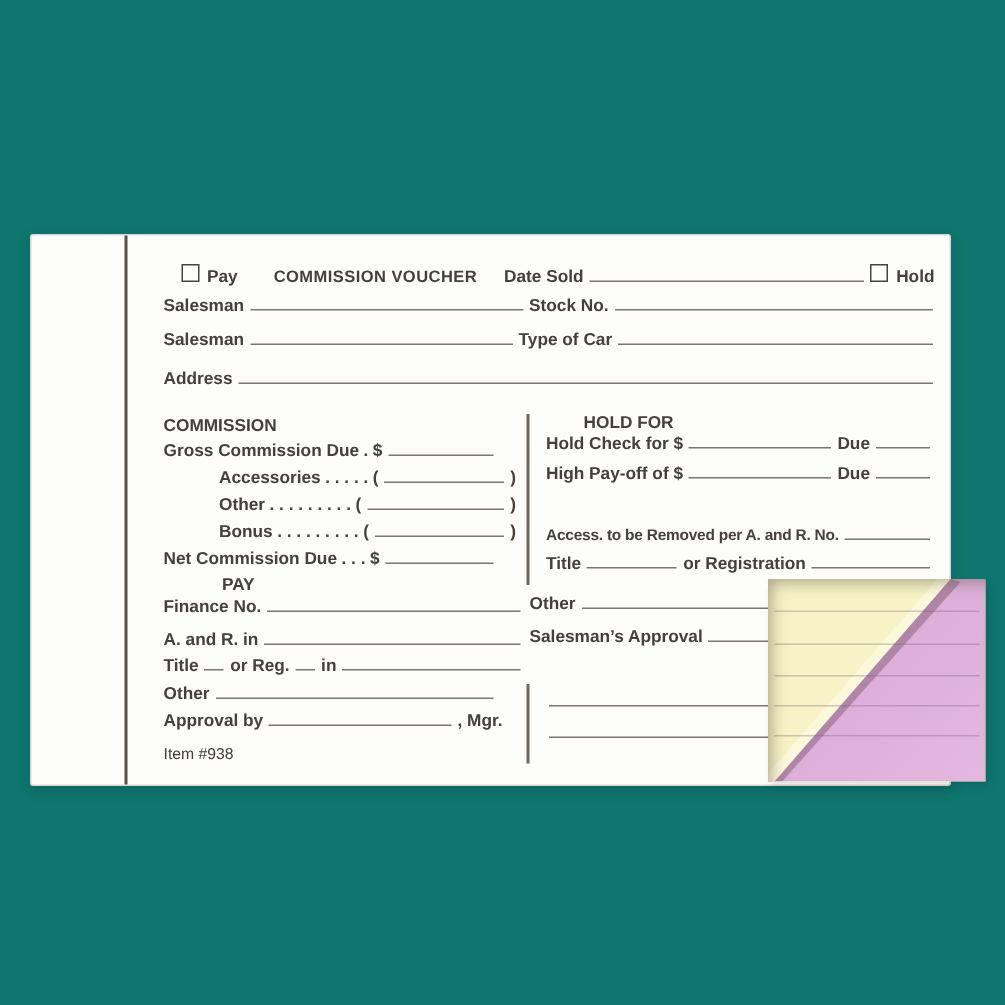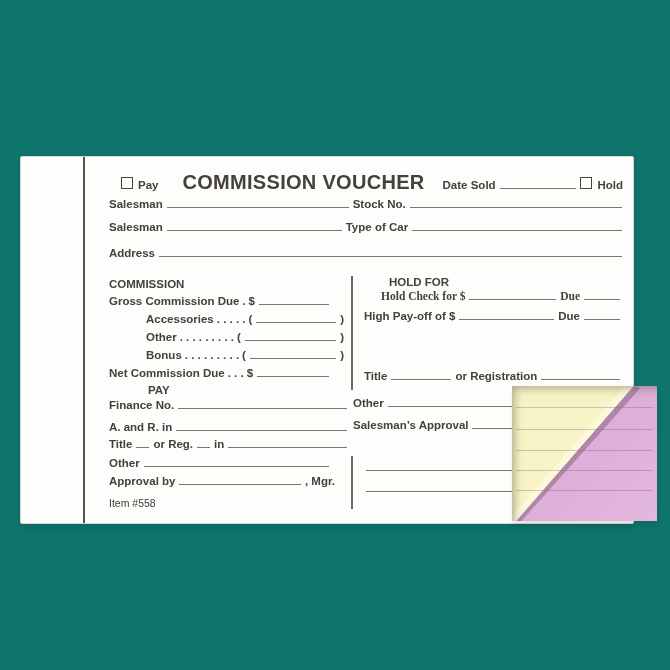--- a/index.html
+++ b/index.html
@@ -26,21 +26,21 @@
   .bl{border-bottom:1.4px solid #7d746c;flex:1 1 auto;margin:0 4px;min-width:8px;height:2px;}
   .bl.w13{flex:0 0 13px;min-width:13px;}
   .bl.w36{flex:0 0 36px;min-width:36px;}
   .bl.w60{flex:0 0 60px;min-width:60px;}
   .bl.s182{flex:0 0 182px;}
   .bl.s175{flex:0 0 175px;}
   .cb{
     display:inline-block;width:10px;height:10px;border:1.7px solid #49433e;
     margin-right:5px;background:#fdfdfc;
   }
-  .form-title{font-size:20px;letter-spacing:.3px;margin:0 18px 16px 24px;}
+  .form-title{font-size:11px;letter-spacing:.3px;margin:0 18px 16px 24px;}
   .sec-title{font-weight:bold;}
   .dots{margin:0 3px;}
   .vdiv{position:absolute;width:1.5px;background:#6e665f;left:330px;}
   .hline{position:absolute;height:0;border-bottom:1.4px solid #7d746c;}
   .small-print{font-weight:400;font-size:10.5px;color:#413c38;}
   .condensed{font-size:10.3px;letter-spacing:-.15px;}
 
   
   .copy-patch{
     position:absolute;left:512px;top:386px;width:145px;height:135px;
@@ -177,42 +177,46 @@
       <span class="bl"></span>
     </div>
 
     <div class="row" style="left:88px;top:318px;width:226px;">
       <span>Approval by</span>
       <span class="bl"></span>
       <span>, Mgr.</span>
     </div>
 
     <div class="row small-print" style="left:88px;top:340px;">
-      <span>Item #558</span>
+      <span>Item #938</span>
     </div>
 
     <div class="row sec-title" style="left:368px;top:119px;">
       <span>HOLD FOR</span>
     </div>
 
-    <div class="row" style="left:360px;top:133px;right:9px;font-family:Liberation Serif, serif;">
+    <div class="row" style="left:343px;top:133px;right:9px;">
       <span>Hold Check for $</span>
       <span class="bl"></span>
       <span>Due</span>
       <span class="bl w36"></span>
     </div>
 
     <div class="row" style="left:343px;top:153px;right:9px;">
       <span>High Pay-off of $</span>
       <span class="bl"></span>
       <span>Due</span>
       <span class="bl w36"></span>
     </div>
 
 
+    <div class="row condensed" style="left:343px;top:194px;right:9px;">
+      <span>Access. to be Removed per A. and R. No.</span>
+      <span class="bl"></span>
+    </div>
 
     <div class="row" style="left:343px;top:213px;right:9px;">
       <span>Title</span>
       <span class="bl w60"></span>
       <span>or Registration</span>
       <span class="bl"></span>
     </div>
 
     <div class="row" style="left:332px;top:240px;right:9px;">
       <span>Other</span>

